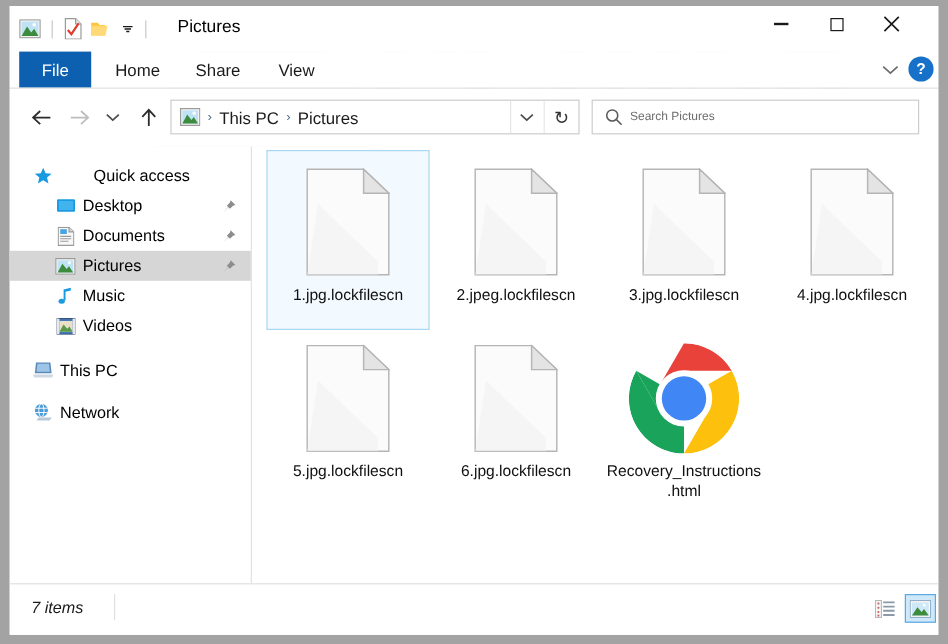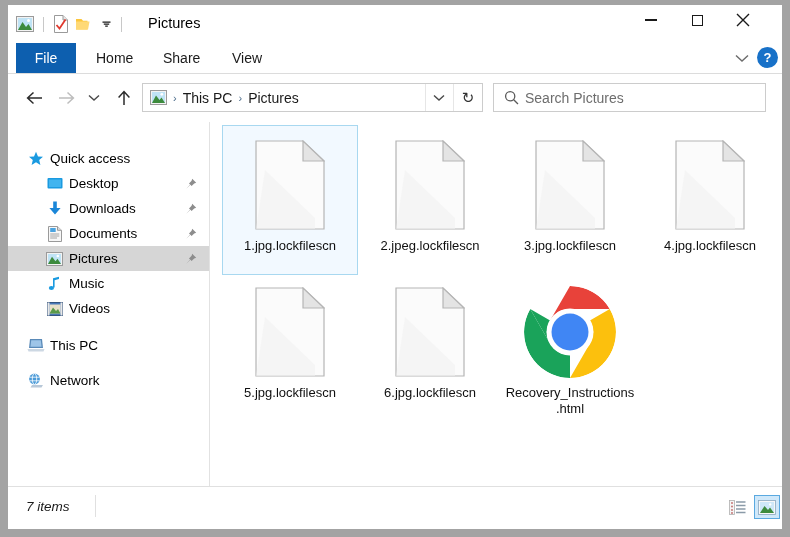--- a/index.html
+++ b/index.html
@@ -234,21 +234,21 @@
     left: 485px; top: 9px;
     width: 273px; height: 29px;
     border: 1px solid #cccccc;
     background: #ffffff;
     box-sizing: border-box;
     display: flex;
     align-items: center;
     cursor: text;
   }
   #search-placeholder {
-    font-size: 14px;
+    font-size: 10px;
     color: #6d6d6d;
     margin-left: 6px;
   }
   #search-icon-wrap { margin-left: 10px; line-height: 0; }
 
   
   #main-area {
     position: absolute;
     left: 0; top: 117px;
     width: 774px; height: 364px;
@@ -497,21 +497,21 @@
           </svg>
         </span>
         <span id="search-placeholder">Search Pictures</span>
       </div>
     </div>
 
     <div id="main-area">
 
       <div id="nav-pane">
 
-        <div class="nav-item ind-0" style="margin-top:24px;">
+        <div class="nav-item ind-0" style="margin-top:12px;gap:28px;">
           <span class="nav-ico">
             <svg width="16" height="16" viewBox="0 0 16 16">
               <path d="M8 0.8 L10 5.4 L15 5.8 L11.2 9 L12.4 14 L8 11.3 L3.6 14 L4.8 9 L1 5.8 L6 5.4 Z" fill="#1a9ae0"></path>
             </svg>
           </span>
           <span class="nav-label">Quick access</span>
         </div>
 
         <div class="nav-item ind-1">
           <span class="nav-ico">
@@ -521,33 +521,20 @@
             </svg>
           </span>
           <span class="nav-label">Desktop</span>
           <span class="pin-ico">
             <svg width="12" height="12" viewBox="0 0 12 12">
               <path d="M7.2 0.8 L11.2 4.8 L9.2 5.4 L6.6 8 L5.2 6.6 L1 11 L5.4 6.8 L4 5.4 L6.6 2.8 Z" fill="#8d8d8d"></path>
             </svg>
           </span>
         </div>
 
-        <div class="nav-item ind-1">
-          <span class="nav-ico">
-            <svg width="14" height="15" viewBox="0 0 14 15">
-              <path d="M5.2 0.5 H8.8 V7 H12.6 L7 13.5 L1.4 7 H5.2 Z" fill="#1a86d8"></path>
-            </svg>
-          </span>
-          <span class="nav-label">Downloads</span>
-          <span class="pin-ico">
-            <svg width="12" height="12" viewBox="0 0 12 12">
-              <path d="M7.2 0.8 L11.2 4.8 L9.2 5.4 L6.6 8 L5.2 6.6 L1 11 L5.4 6.8 L4 5.4 L6.6 2.8 Z" fill="#8d8d8d"></path>
-            </svg>
-          </span>
-        </div>
 
         <div class="nav-item ind-1">
           <span class="nav-ico">
             <svg width="14" height="16" viewBox="0 0 14 16">
               <path d="M0.5 0.5 H9.5 L13.5 4.3 V15.5 H0.5 Z" fill="#f7f7f7" stroke="#9a9a9a"></path>
               <path d="M9.5 0.5 V4.3 H13.5" fill="#dcdcdc" stroke="#9a9a9a"></path>
               <rect x="2.2" y="2" width="5.5" height="4" fill="#4aa3e0"></rect>
               <path d="M2.2 8 H11.3 M2.2 10 H11.3 M2.2 12 H9" stroke="#9a9a9a" stroke-width="0.9"></path>
             </svg>
           </span>

